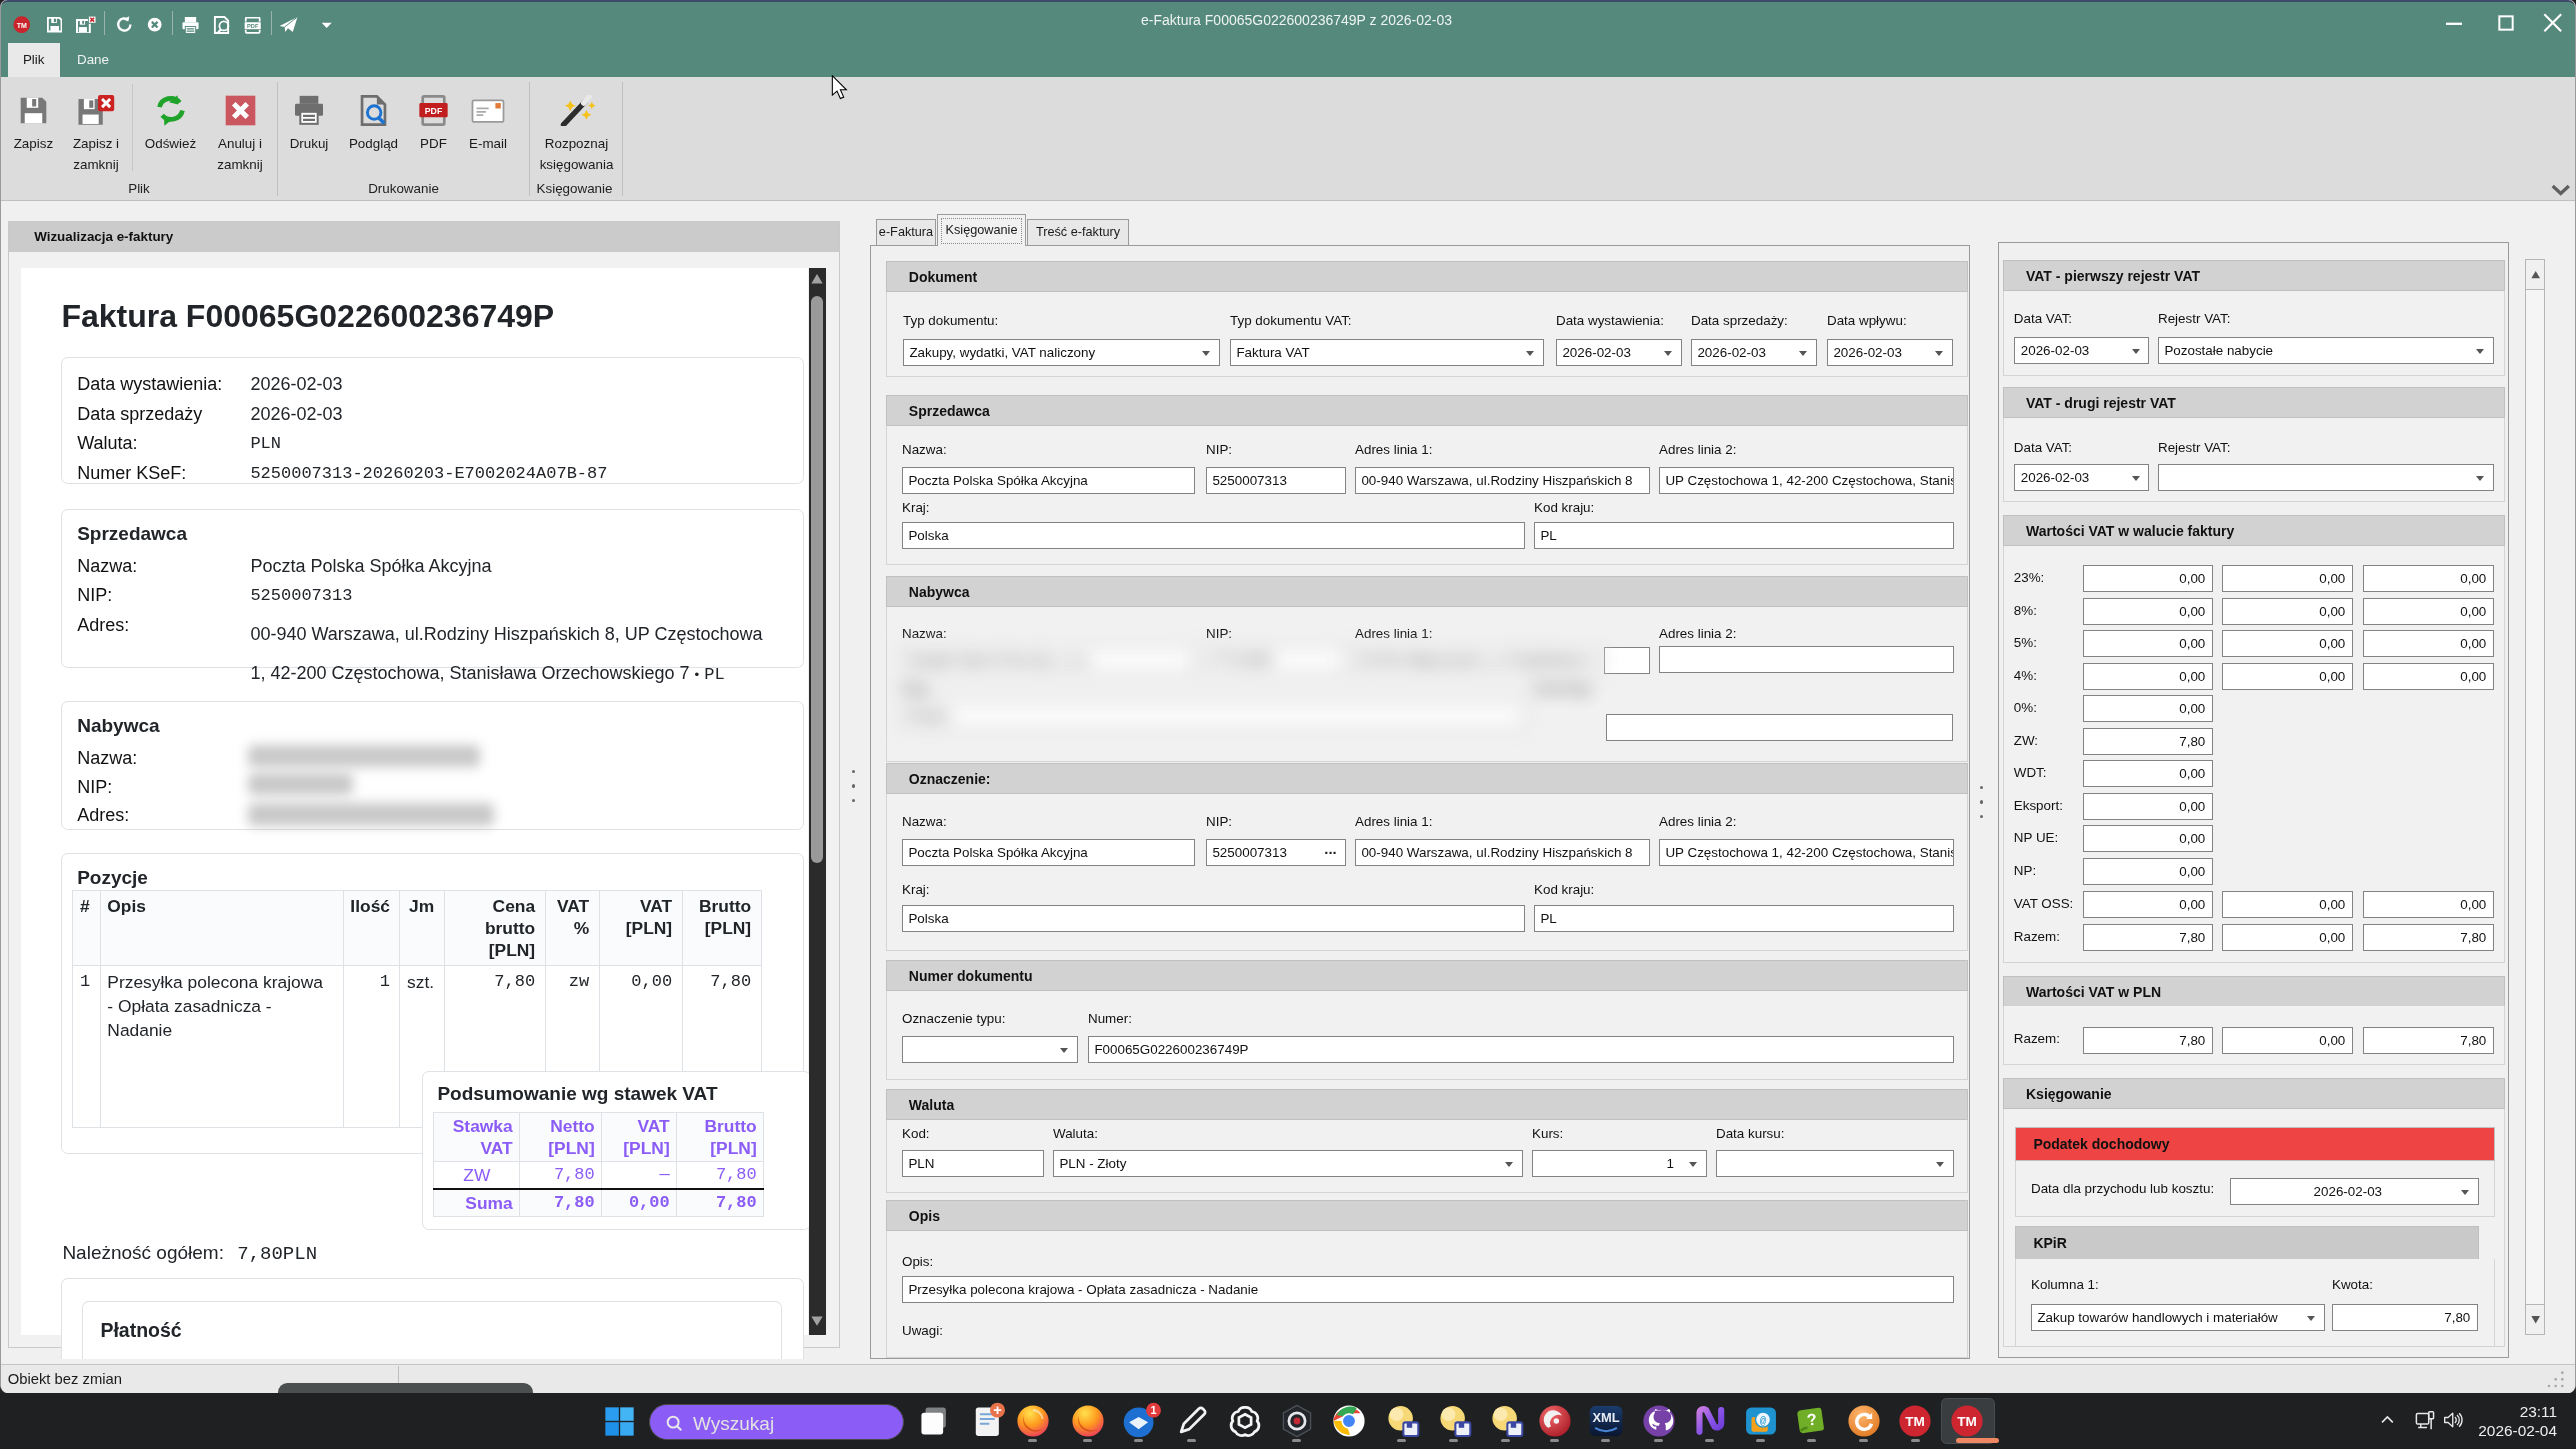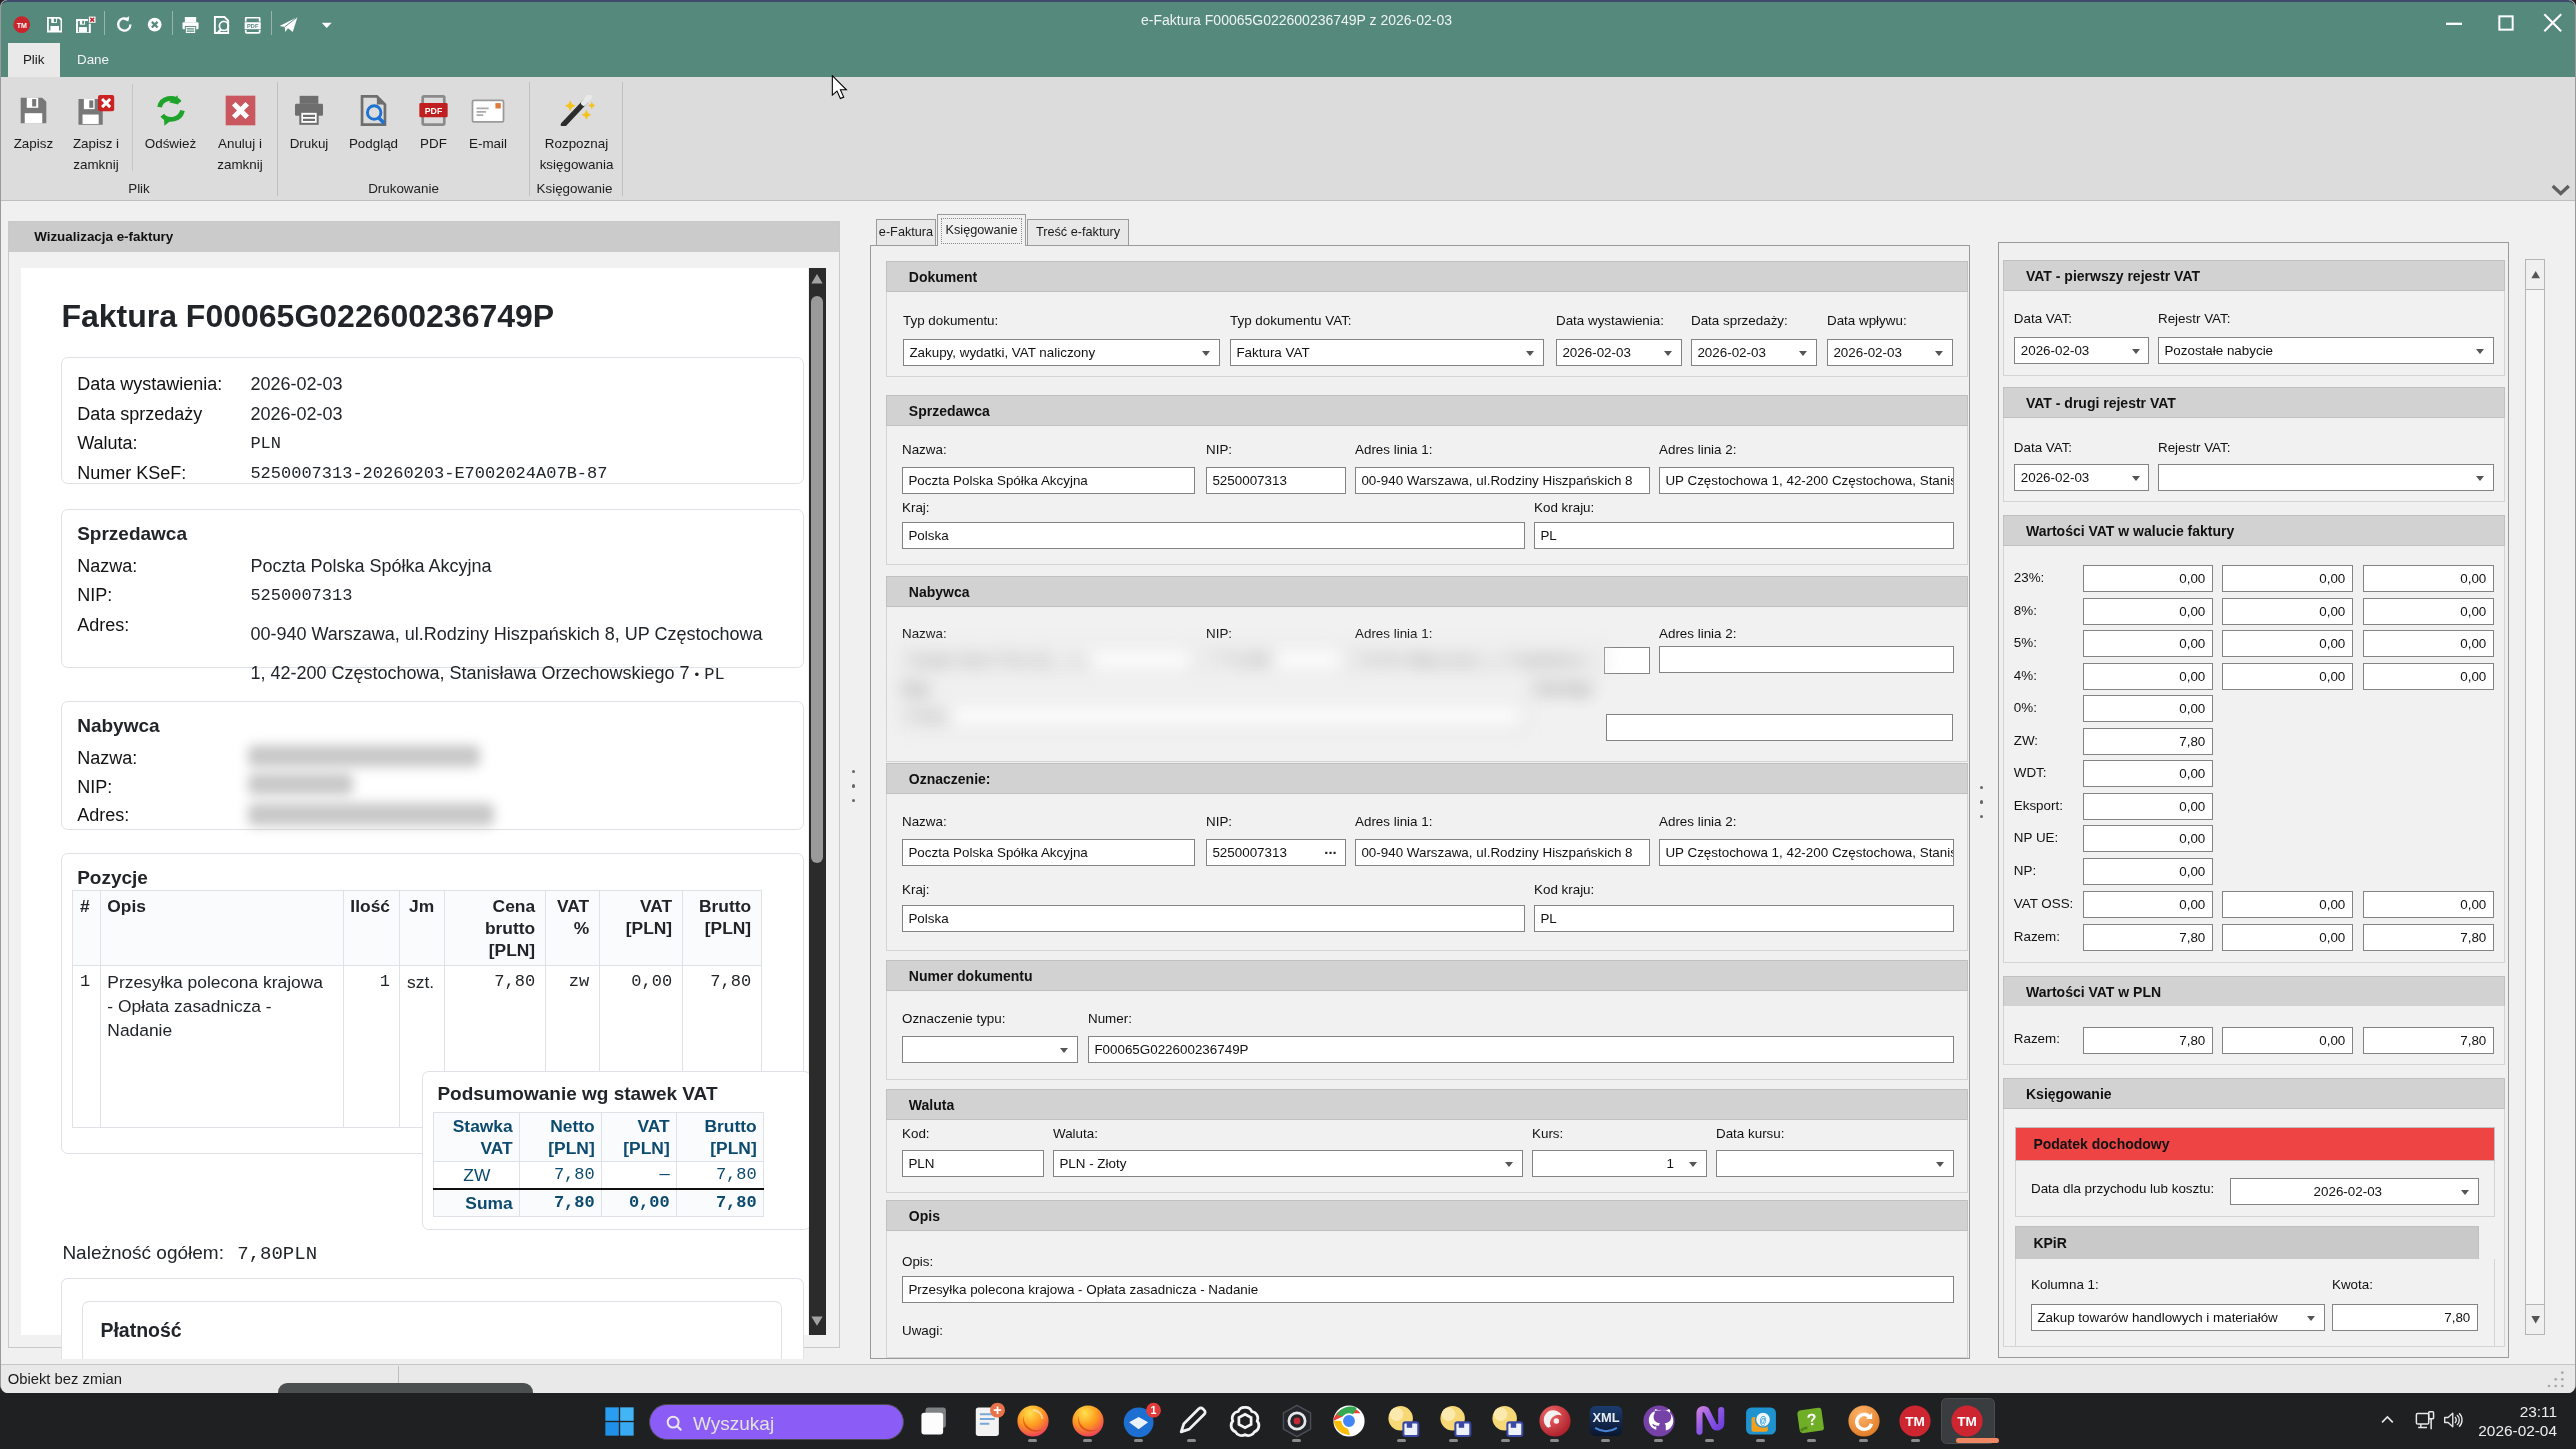--- a/index.html
+++ b/index.html
@@ -43,21 +43,21 @@
   .inp { position:absolute; background:#fff; border:0.7px solid #838383; font-size:13.4px; color:#111; line-height:25.5px; padding-left:5.4px; white-space:nowrap; overflow:hidden; height:27px; }
   .dd { position:absolute; background:#fff; border:0.7px solid #838383; font-size:13.4px; color:#111; line-height:25.5px; padding-left:5.4px; white-space:nowrap; overflow:hidden; height:27px; }
   .dd:after { content:""; position:absolute; right:8.7px; top:11.4px; width:0; height:0; border-left:4.7px solid transparent; border-right:4.7px solid transparent; border-top:5.4px solid #555; }
   .num { text-align:right; padding-right:6.7px; padding-left:0; }
   .nabblur { position:absolute; left:0; top:0; width:1100px; height:1114px; filter:blur(8.7px); opacity:0.85; }
 
   .ptable { border-collapse:collapse; font-size:17.4px; color:#212529; }
   .ptable th { border:0.7px solid #dee2e6; background:#fafbfc; font-weight:bold; vertical-align:top; padding:4px 9.4px 4px 6.7px; text-align:right; line-height:22px; overflow:hidden;}
   .ptable td { border:0.7px solid #dee2e6; vertical-align:top; padding:4px 9.4px 4px 6.7px; line-height:24px; }
   .ptable .mono { font-size:17px; }
-  .stable { border-collapse:collapse; font-size:17.4px; color:#0c4a6e; }
+  .stable { border-collapse:collapse; font-size:17.4px; color:#8b5cf6; }
   .stable th { border:0.7px solid #dee2e6; background:#fafbfc; font-weight:bold; padding:2px 6.7px; text-align:right; line-height:22px;}
   .stable td { border:0.7px solid #dee2e6; padding:2px 6.7px; text-align:right; line-height:22px;}
   .stable .sumrow td { border-top:2px solid #111; background:#fafbfc; }
   .stable .mono { font-size:17px; }
 
   
   .status { position:absolute; left:0px; top:1364px; width:2576px; height:29px; background:#e9e9e9; border-top:0.7px solid #c5c5c5; }
   .taskbar { position:absolute; left:0; top:1393px; width:2576px; height:56px; background:#1f2021; }
   .behindwin { position:absolute; left:278px; top:1383px; width:255px; height:10.7px; background:#4b4f50; border-radius:9.4px 9.4px 0 0; }
   .tdot { position:absolute; top:46px; width:9.4px; height:3.4px; border-radius:2px; background:#8b8b8b; }

